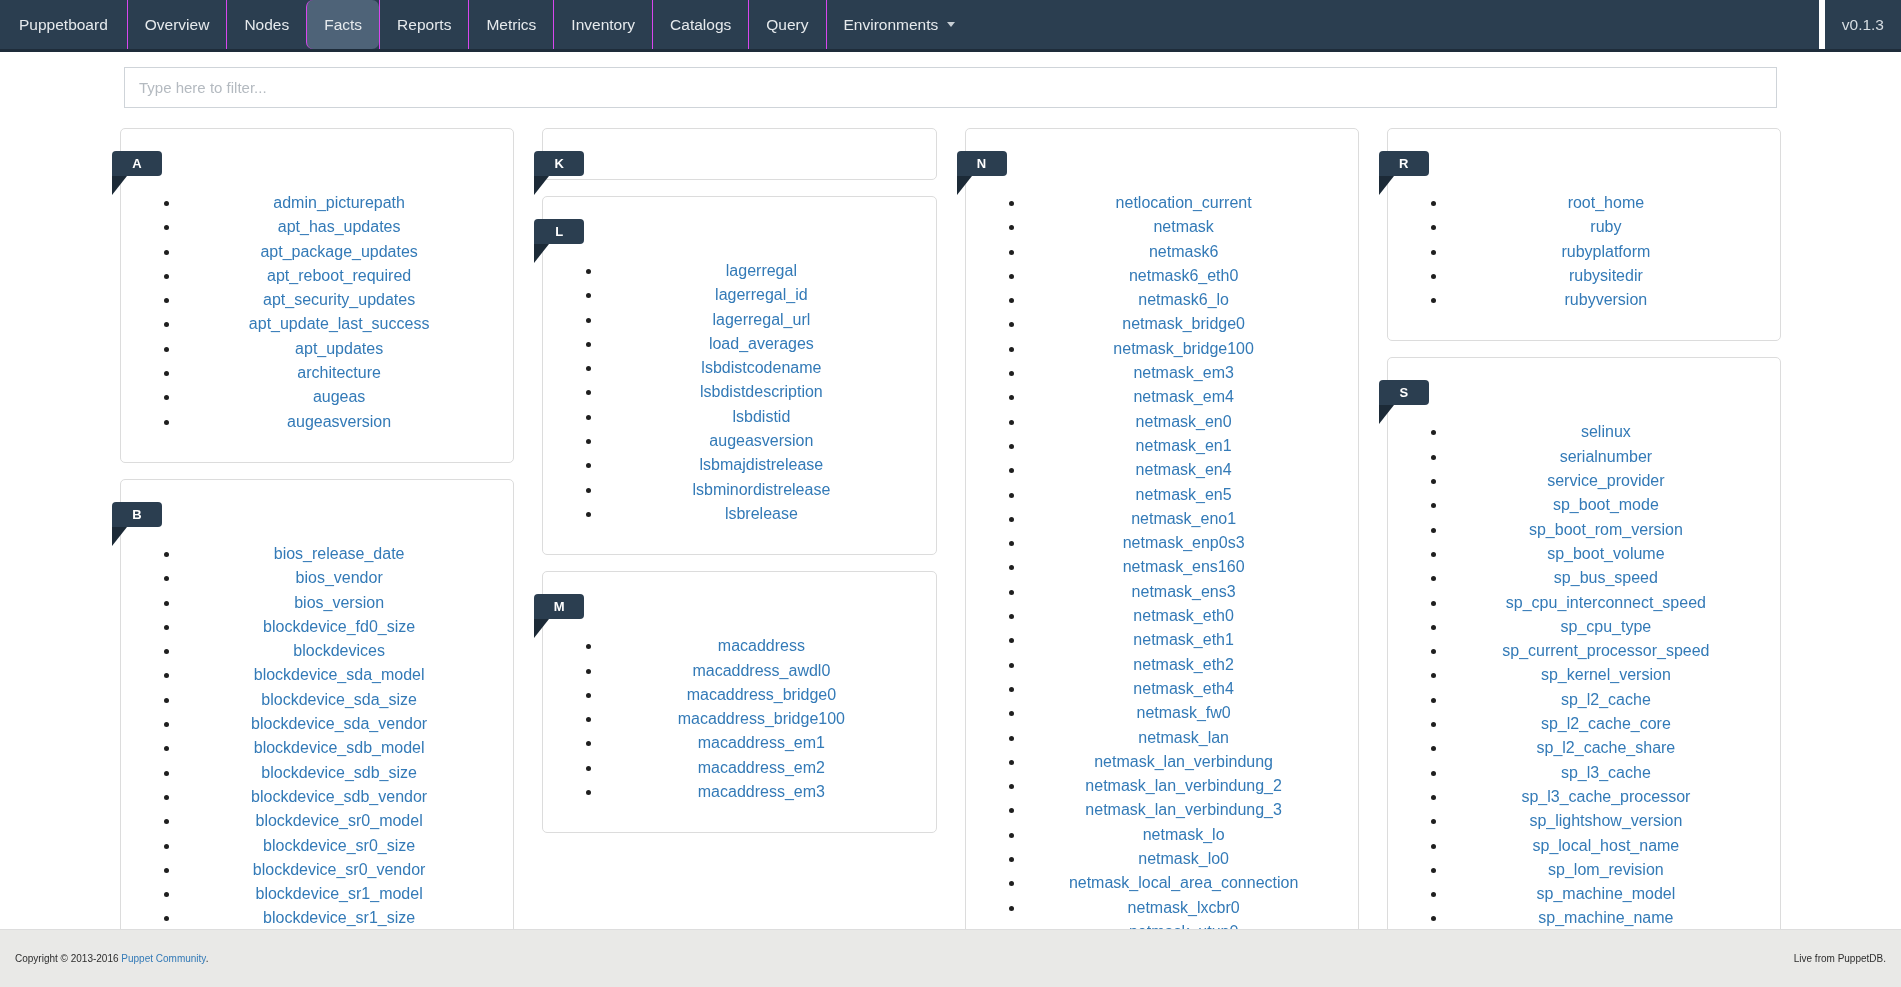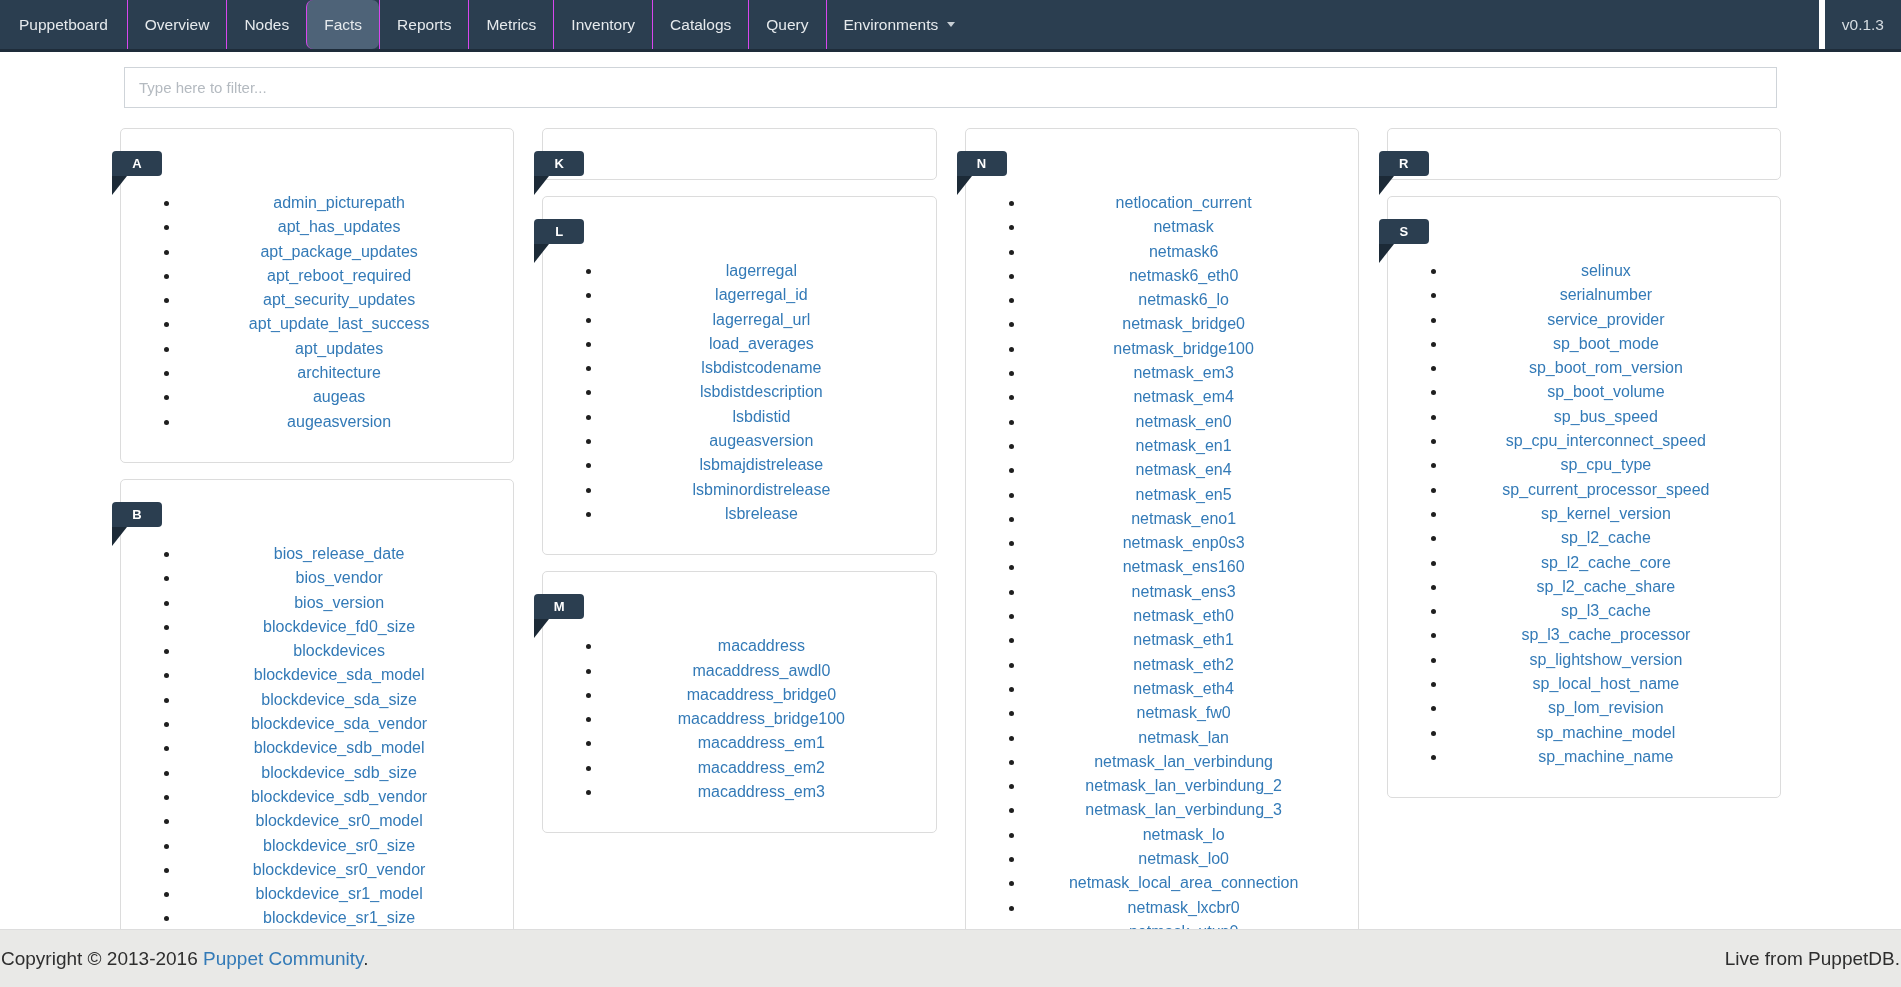--- a/index.html
+++ b/index.html
@@ -129,22 +129,22 @@
   .footer {
     position: absolute;
     left: 0; right: 0; bottom: 0;
     z-index: 10;
     height: 58px;
     background: #e9e9e7;
     border-top: 1px solid #dddddd;
     display: flex;
     align-items: center;
     justify-content: space-between;
-    padding: 0 1px;
-    font-size: 19px;
+    padding: 0 15px;
+    font-size: 10px;
     color: #2e2e2e;
   }
   .footer a { color: #337ab7; text-decoration: none; cursor: pointer; }
 </style>
 </head>
 <body>
 
 <div class="page">
 
   <nav class="navbar">
@@ -291,20 +291,27 @@
               <li><a>netmask_lo0</a></li>
               <li><a>netmask_local_area_connection</a></li>
               <li><a>netmask_lxcbr0</a></li>
               <li><a>netmask_utun0</a></li>
             </ul>
           </div>
         </div>
         <div class="column">
           <div class="card">
             <div class="ribbon">R</div>
+            <ul class="fact-list">
+              <li><a>root_home</a></li>
+              <li><a>ruby</a></li>
+              <li><a>rubyplatform</a></li>
+              <li><a>rubysitedir</a></li>
+              <li><a>rubyversion</a></li>
+            </ul>
           </div>
           <div class="card">
             <div class="ribbon">S</div>
             <ul class="fact-list">
               <li><a>selinux</a></li>
               <li><a>serialnumber</a></li>
               <li><a>service_provider</a></li>
               <li><a>sp_boot_mode</a></li>
               <li><a>sp_boot_rom_version</a></li>
               <li><a>sp_boot_volume</a></li>

